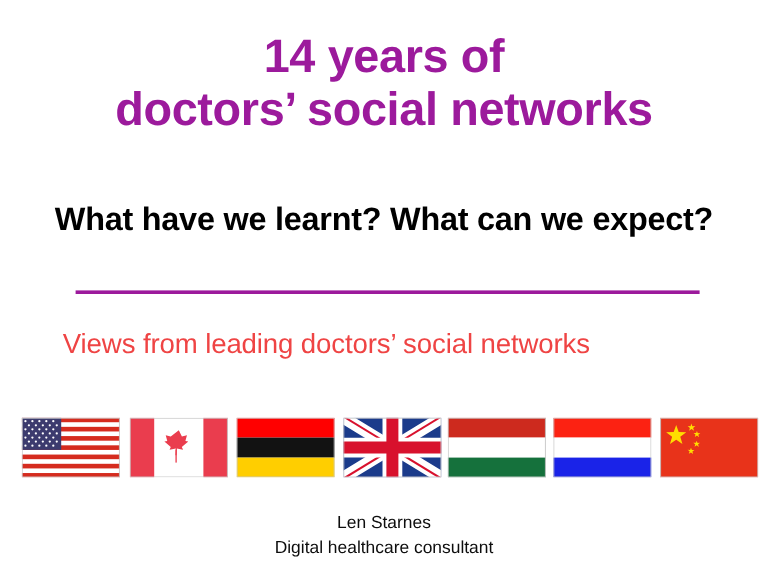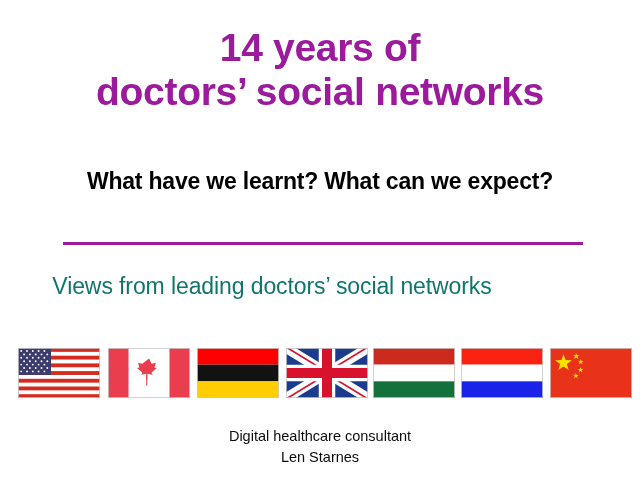--- a/index.html
+++ b/index.html
@@ -43,21 +43,21 @@
 
   
   .subtitle {
     position: absolute;
     left: 0;
     top: 168px;
     width: 640px;
     text-align: center;
     color: #000000;
     font-weight: bold;
-    font-size: 23px;
+    font-size: 27px;
     letter-spacing: -0.2px;
     white-space: nowrap;
   }
 
   
   .divider {
     position: absolute;
     left: 63px;
     top: 242px;
     width: 520px;
@@ -65,21 +65,21 @@
     background: #9C1A9C;
   }
 
   
   .tagline {
     position: absolute;
     left: 0;
     top: 273px;
     width: 544px;
     text-align: center;
-    color: #0f766e;
+    color: #ef4444;
     font-weight: normal;
     font-size: 23px;
     letter-spacing: -0.1px;
     white-space: nowrap;
   }
 
   
   .flags-row {
     position: absolute;
     left: 18px;
@@ -260,17 +260,17 @@
           <polygon points="30.6,19.2 31.3,21.1 33.4,21.0 31.7,22.3 32.4,24.4 30.6,23.1 28.8,24.3 29.4,22.2 27.7,20.9 29.9,21.0"></polygon>
           <polygon points="25.8,25.2 26.6,27.0 28.7,26.9 27.0,28.2 27.6,30.3 25.8,29.0 24.0,30.2 24.7,28.1 23.0,26.8 25.1,26.9"></polygon>
         </g>
         <rect x="0.5" y="0.5" width="81" height="49" fill="none" stroke="#c9c9c9" stroke-width="0.8"></rect>
       </svg>
     </div>
 
   </div>
 
   <div class="footer">
+    <span>Len Starnes</span>
     <span>Digital healthcare consultant</span>
-    <span>Len Starnes</span>
   </div>
 
 </div>
 
 </body></html>

